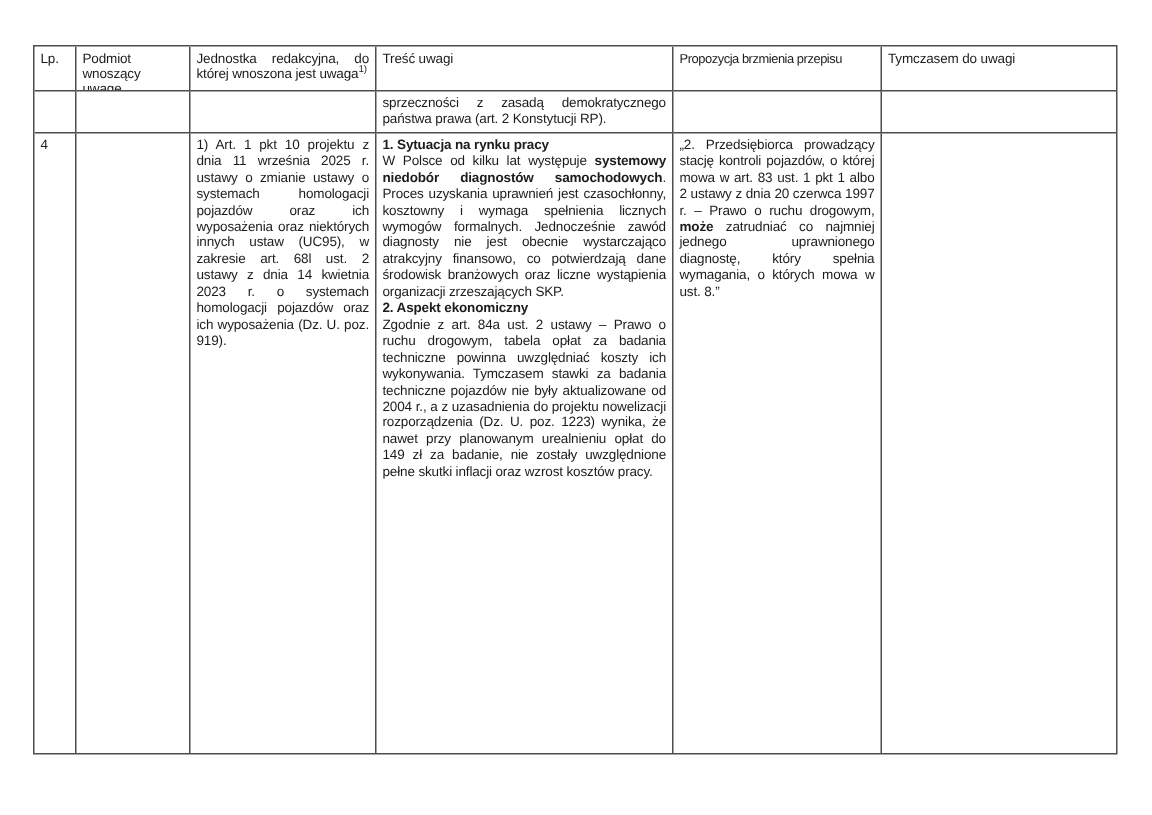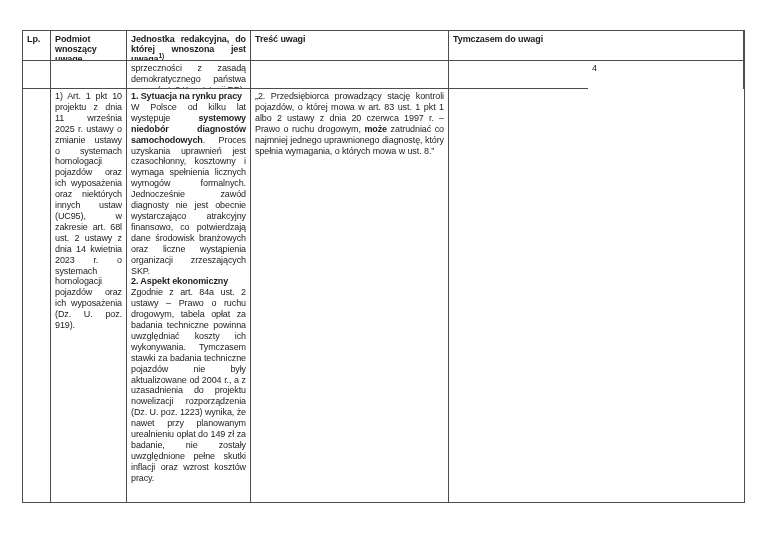--- a/index.html
+++ b/index.html
@@ -23,40 +23,41 @@
     border-bottom:1px solid #4d4d4d;
     padding:2px 4px 2px 4px;
     font-size:9px; line-height:10.9px;
     letter-spacing:-0.1px;
     overflow:hidden;
     text-align:justify;
   }
   .cell.last-col { border-right:none; }
   .cell.last-row { border-bottom:none; }
   .hdr {
-    font-weight:bold; line-height:10.2px; padding-top:3px;
+    font-weight:normal; line-height:10.2px; padding-top:3px;
     text-align:justify;
   }
   .hdr.nojust { text-align:left; }
   .hdr sup { font-size:6.5px; vertical-align:super; line-height:0; }
   .hdr-prop { letter-spacing:-0.3px; font-size:8.6px; }
   .para { margin:0; text-align:justify; }
   .b { font-weight:bold; }
   .lp-val { text-align:left; }
 </style>
 </head>
 <body>
 
 <div class="page">
   <div class="tbl">
 
     <div class="cell hdr nojust">Lp.</div>
     <div class="cell hdr nojust">Podmiot wnoszący uwagę</div>
     <div class="cell hdr"><span>Jednostka redakcyjna, do której wnoszona jest uwaga</span><sup>1)</sup></div>
     <div class="cell hdr nojust">Treść uwagi</div>
+    <div class="cell hdr nojust hdr-prop">Propozycja brzmienia przepisu</div>
     <div class="cell hdr nojust last-col">Tymczasem do uwagi</div>
 
     <div class="cell"></div>
     <div class="cell"></div>
     <div class="cell"></div>
     <div class="cell">
         <p class="para"><span>sprzeczności z zasadą demokratycznego państwa prawa (art. 2 Konstytucji RP).</span></p>
       </div>
     <div class="cell"></div>
     <div class="cell last-col"></div>

